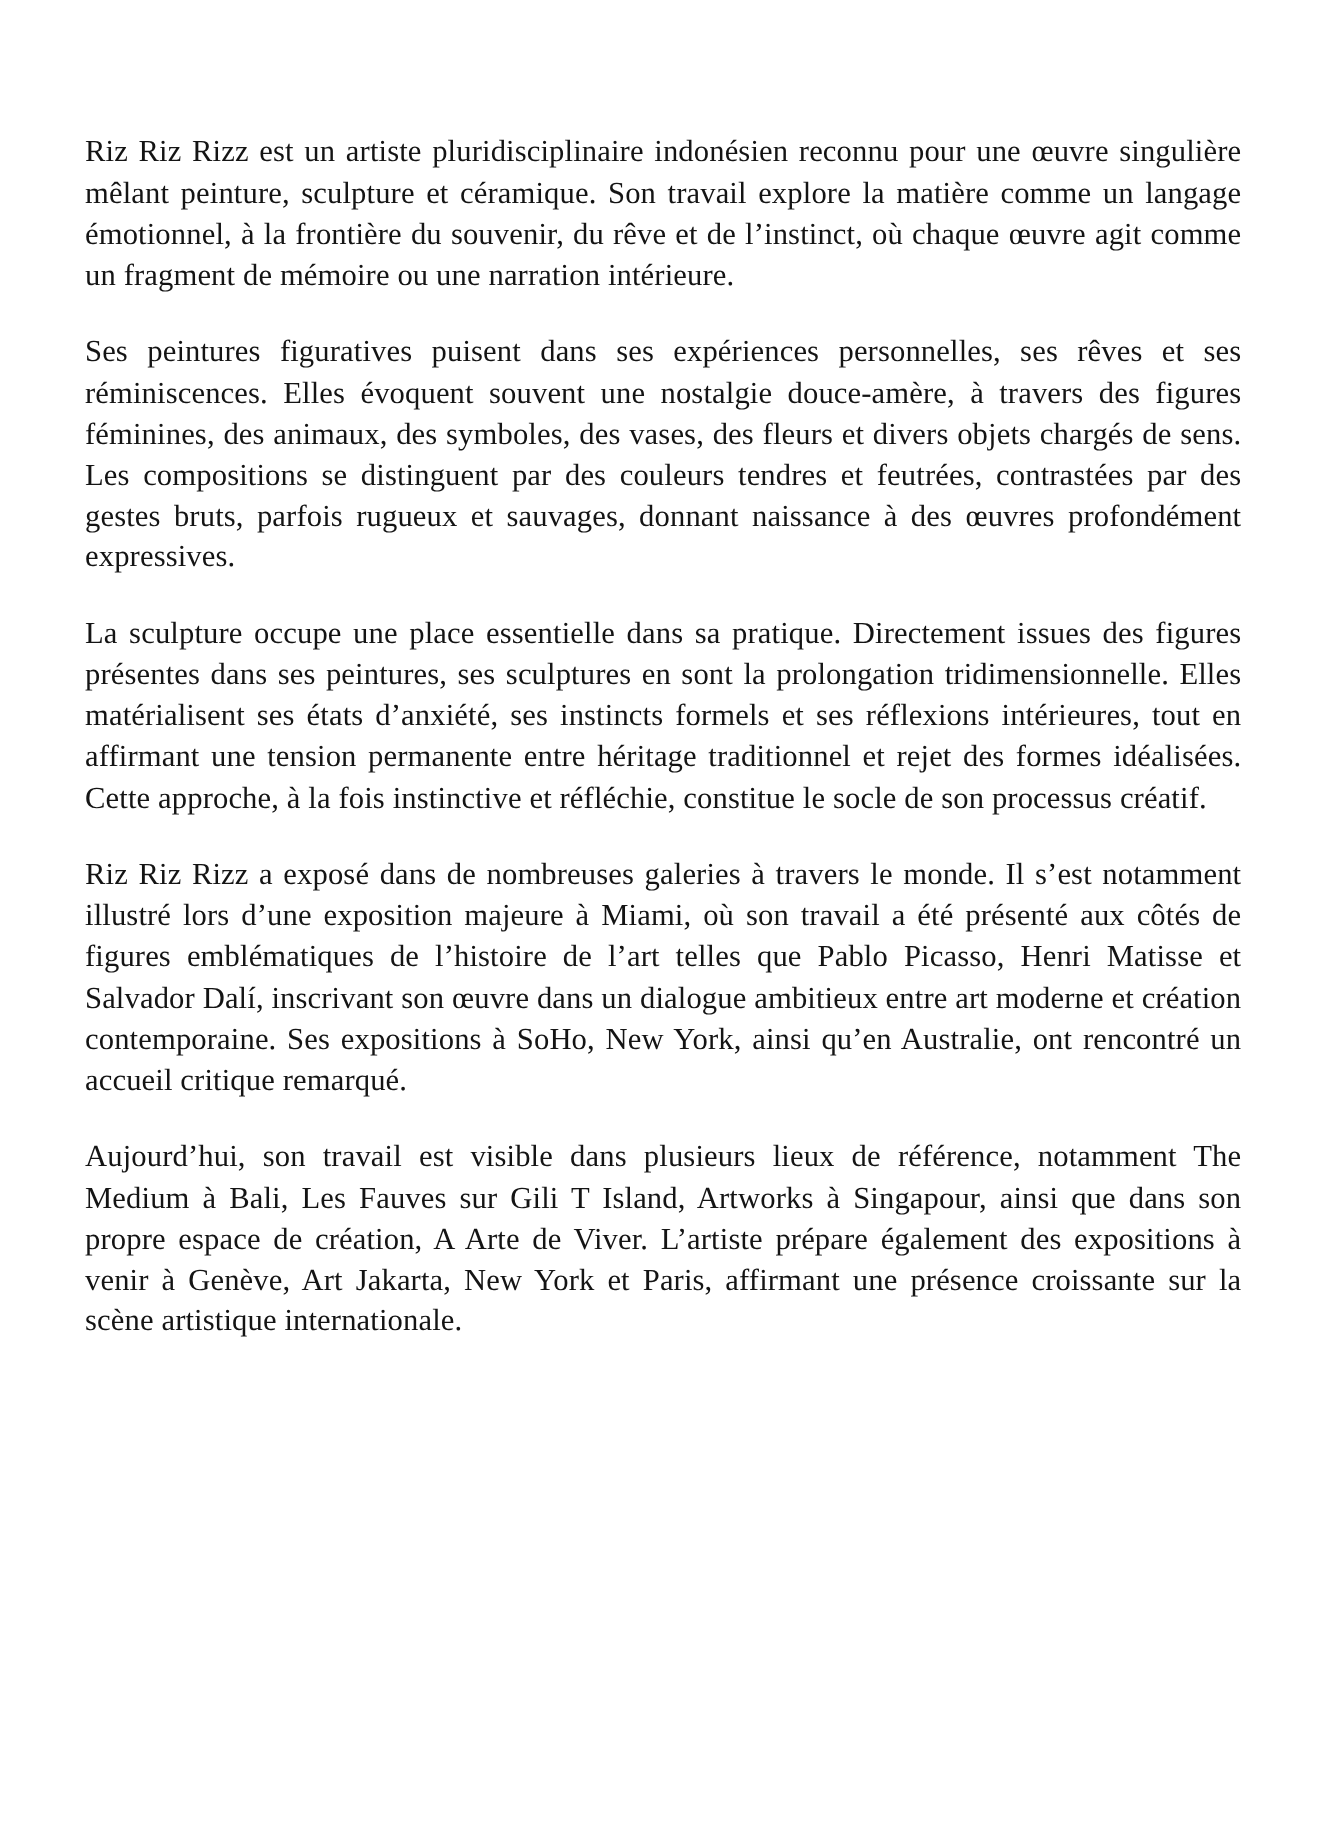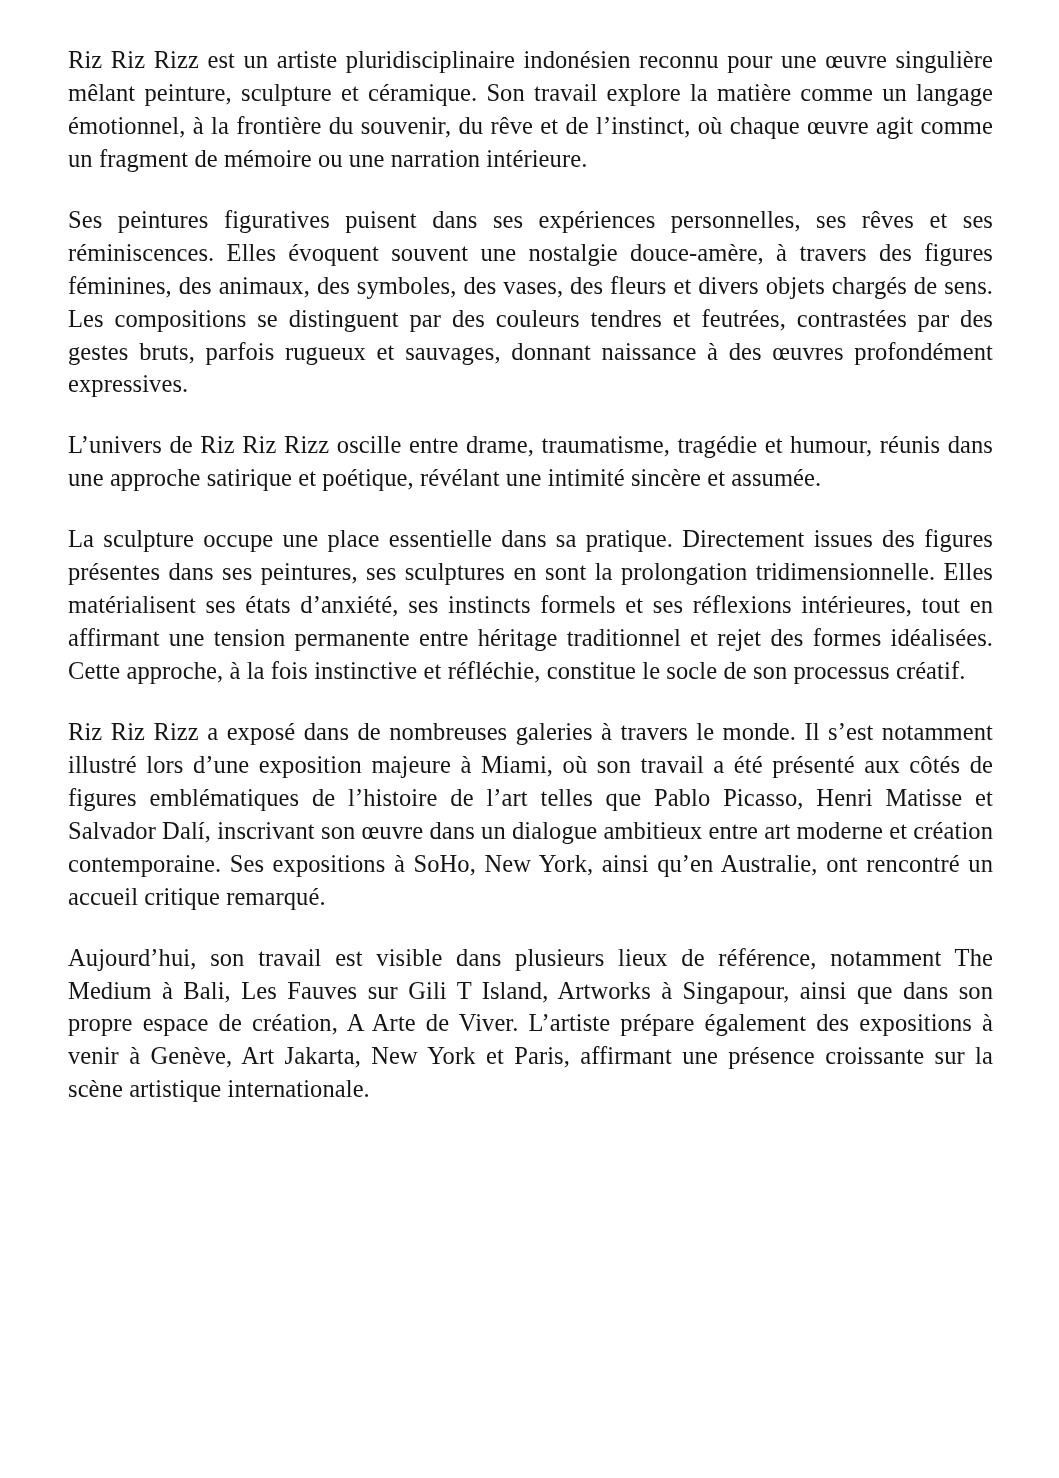--- a/index.html
+++ b/index.html
@@ -10,21 +10,21 @@
   body {
     width: 1059px;
     height: 1478px;
     font-family: "Liberation Serif", "DejaVu Serif", serif;
     color: #1a1a1a;
   }
   .page {
     box-sizing: border-box;
     width: 1059px;
     height: 1478px;
-    padding: 44px 68px 60px 68px;
+    padding: 106px 68px 60px 68px;
     background: #ffffff;
   }
   .doc-body {
     width: 925px;
     margin: 0 auto;
   }
   p.para {
     margin: 0 0 28px 0;
     font-size: 24.5px;
     line-height: 1.345;
@@ -39,18 +39,17 @@
     margin-bottom: 0;
   }
 </style>
 </head>
 <body>
 
 <div class="page">
   <div class="doc-body">
     <p class="para">Riz Riz Rizz est un artiste pluridisciplinaire indonésien reconnu pour une œuvre singulière mêlant peinture, sculpture et céramique. Son travail explore la matière comme un langage émotionnel, à la frontière du souvenir, du rêve et de l’instinct, où chaque œuvre agit comme un fragment de mémoire ou une narration intérieure.</p>
     <p class="para">Ses peintures figuratives puisent dans ses expériences personnelles, ses rêves et ses réminiscences. Elles évoquent souvent une nostalgie douce-amère, à travers des figures féminines, des animaux, des symboles, des vases, des fleurs et divers objets chargés de sens. Les compositions se distinguent par des couleurs tendres et feutrées, contrastées par des gestes bruts, parfois rugueux et sauvages, donnant naissance à des œuvres profondément expressives.</p>
-    <p class="para">L’univers de Riz Riz Rizz oscille entre drame, traumatisme, tragédie et humour, réunis dans une approche satirique et poétique, révélant une intimité sincère et assumée.</p>
     <p class="para">La sculpture occupe une place essentielle dans sa pratique. Directement issues des figures présentes dans ses peintures, ses sculptures en sont la prolongation tridimensionnelle. Elles matérialisent ses états d’anxiété, ses instincts formels et ses réflexions intérieures, tout en affirmant une tension permanente entre héritage traditionnel et rejet des formes idéalisées. Cette approche, à la fois instinctive et réfléchie, constitue le socle de son processus créatif.</p>
     <p class="para">Riz Riz Rizz a exposé dans de nombreuses galeries à travers le monde. Il s’est notamment illustré lors d’une exposition majeure à Miami, où son travail a été présenté aux côtés de figures emblématiques de l’histoire de l’art telles que Pablo Picasso, Henri Matisse et Salvador Dalí, inscrivant son œuvre dans un dialogue ambitieux entre art moderne et création contemporaine. Ses expositions à SoHo, New York, ainsi qu’en Australie, ont rencontré un accueil critique remarqué.</p>
     <p class="para">Aujourd’hui, son travail est visible dans plusieurs lieux de référence, notamment The Medium à Bali, Les Fauves sur Gili T Island, Artworks à Singapour, ainsi que dans son propre espace de création, A Arte de Viver. L’artiste prépare également des expositions à venir à Genève, Art Jakarta, New York et Paris, affirmant une présence croissante sur la scène artistique internationale.</p>
   </div>
 </div>
 
 </body></html>

